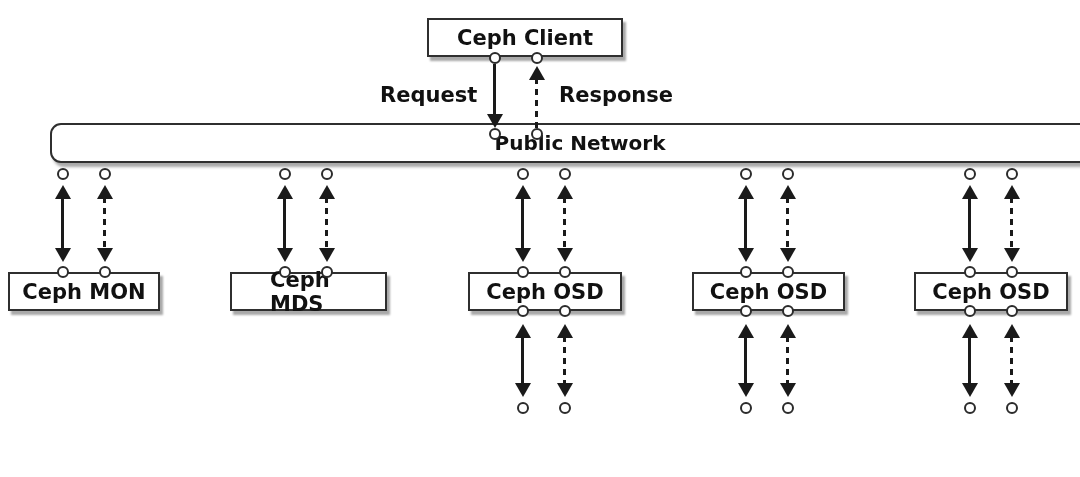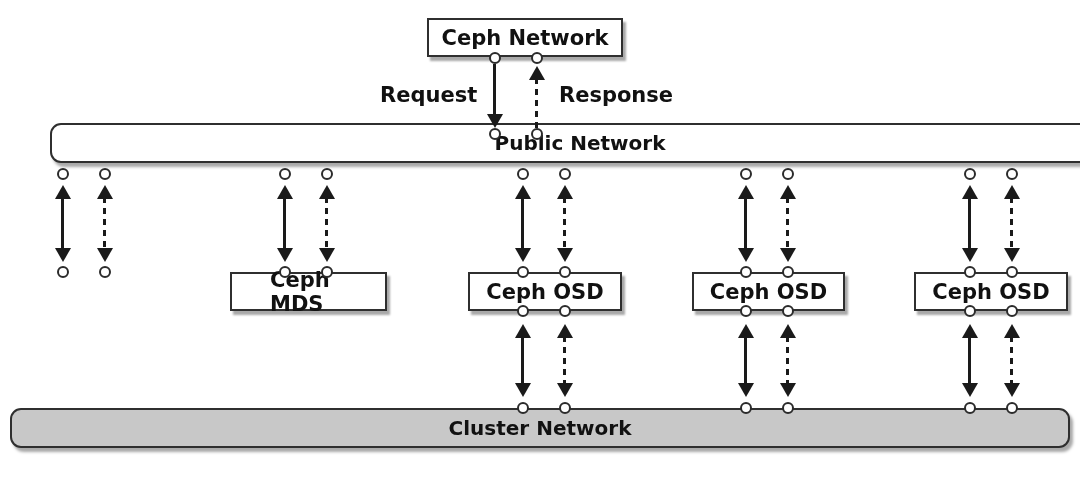--- a/index.html
+++ b/index.html
@@ -75,47 +75,47 @@
     position:absolute;width:12px;height:12px;border-radius:50%;
     background:#fff;border:2px solid #2b2b2b;box-sizing:border-box;
   }
 </style>
 </head>
 <body>
 
 <div class="canvas">
 
   <div class="box client">
-    <span>Ceph Network</span>
+    <span>Ceph Client</span>
   </div>
 
   <div class="flow-label request">Request</div>
   <div class="flow-label response">Response</div>
 
   <div class="bar public">
     <span>Public Network</span>
   </div>
 
+  <div class="box n0">
+    <span>Ceph MON</span>
+  </div>
   <div class="box n1">
     <span>Ceph MDS</span>
   </div>
   <div class="box n2">
     <span>Ceph OSD</span>
   </div>
   <div class="box n3">
     <span>Ceph OSD</span>
   </div>
   <div class="box n4">
     <span>Ceph OSD</span>
   </div>
 
 
-  <div class="bar cluster">
-    <span>Cluster Network</span>
-  </div>
 
   <div id="connector-layer">
       <div class="head down" style="left: 487px; top: 114px;"></div>
       <div class="cline" style="left: 493px; top: 64px; height: 52px;"></div>
       <div class="head up" style="left: 529px; top: 66px;"></div>
       <div class="cline dashed" style="left: 535px; top: 78px; height: 50px;"></div>
       <div class="port" style="left: 489px; top: 52px;"></div>
       <div class="port" style="left: 531px; top: 52px;"></div>
       <div class="port" style="left: 489px; top: 128px;"></div>
       <div class="port" style="left: 531px; top: 128px;"></div>

